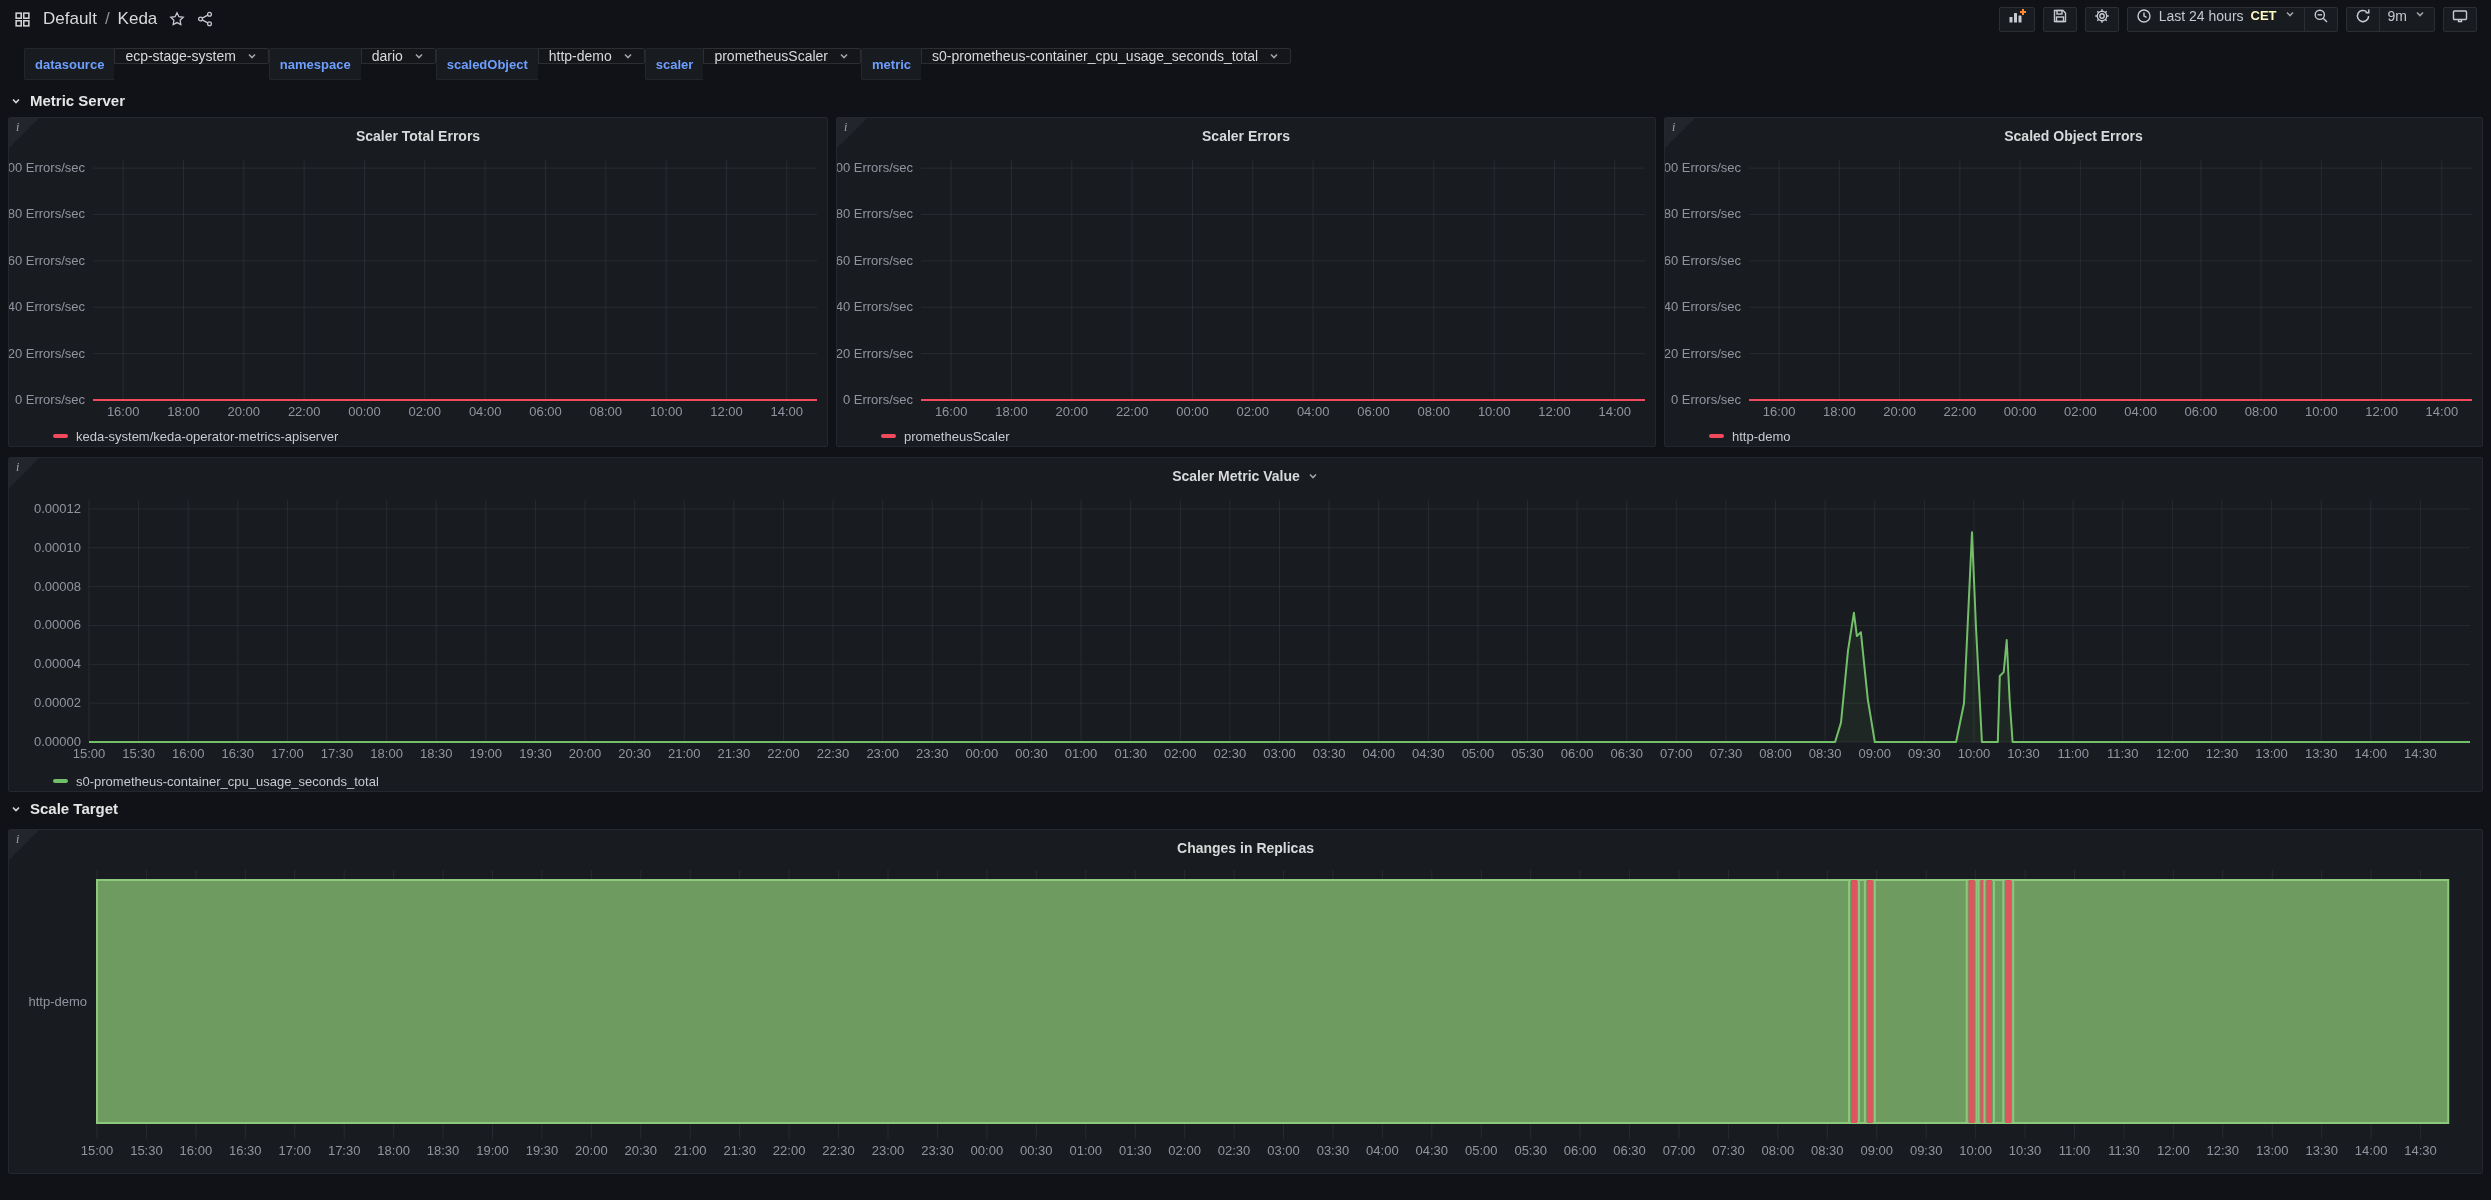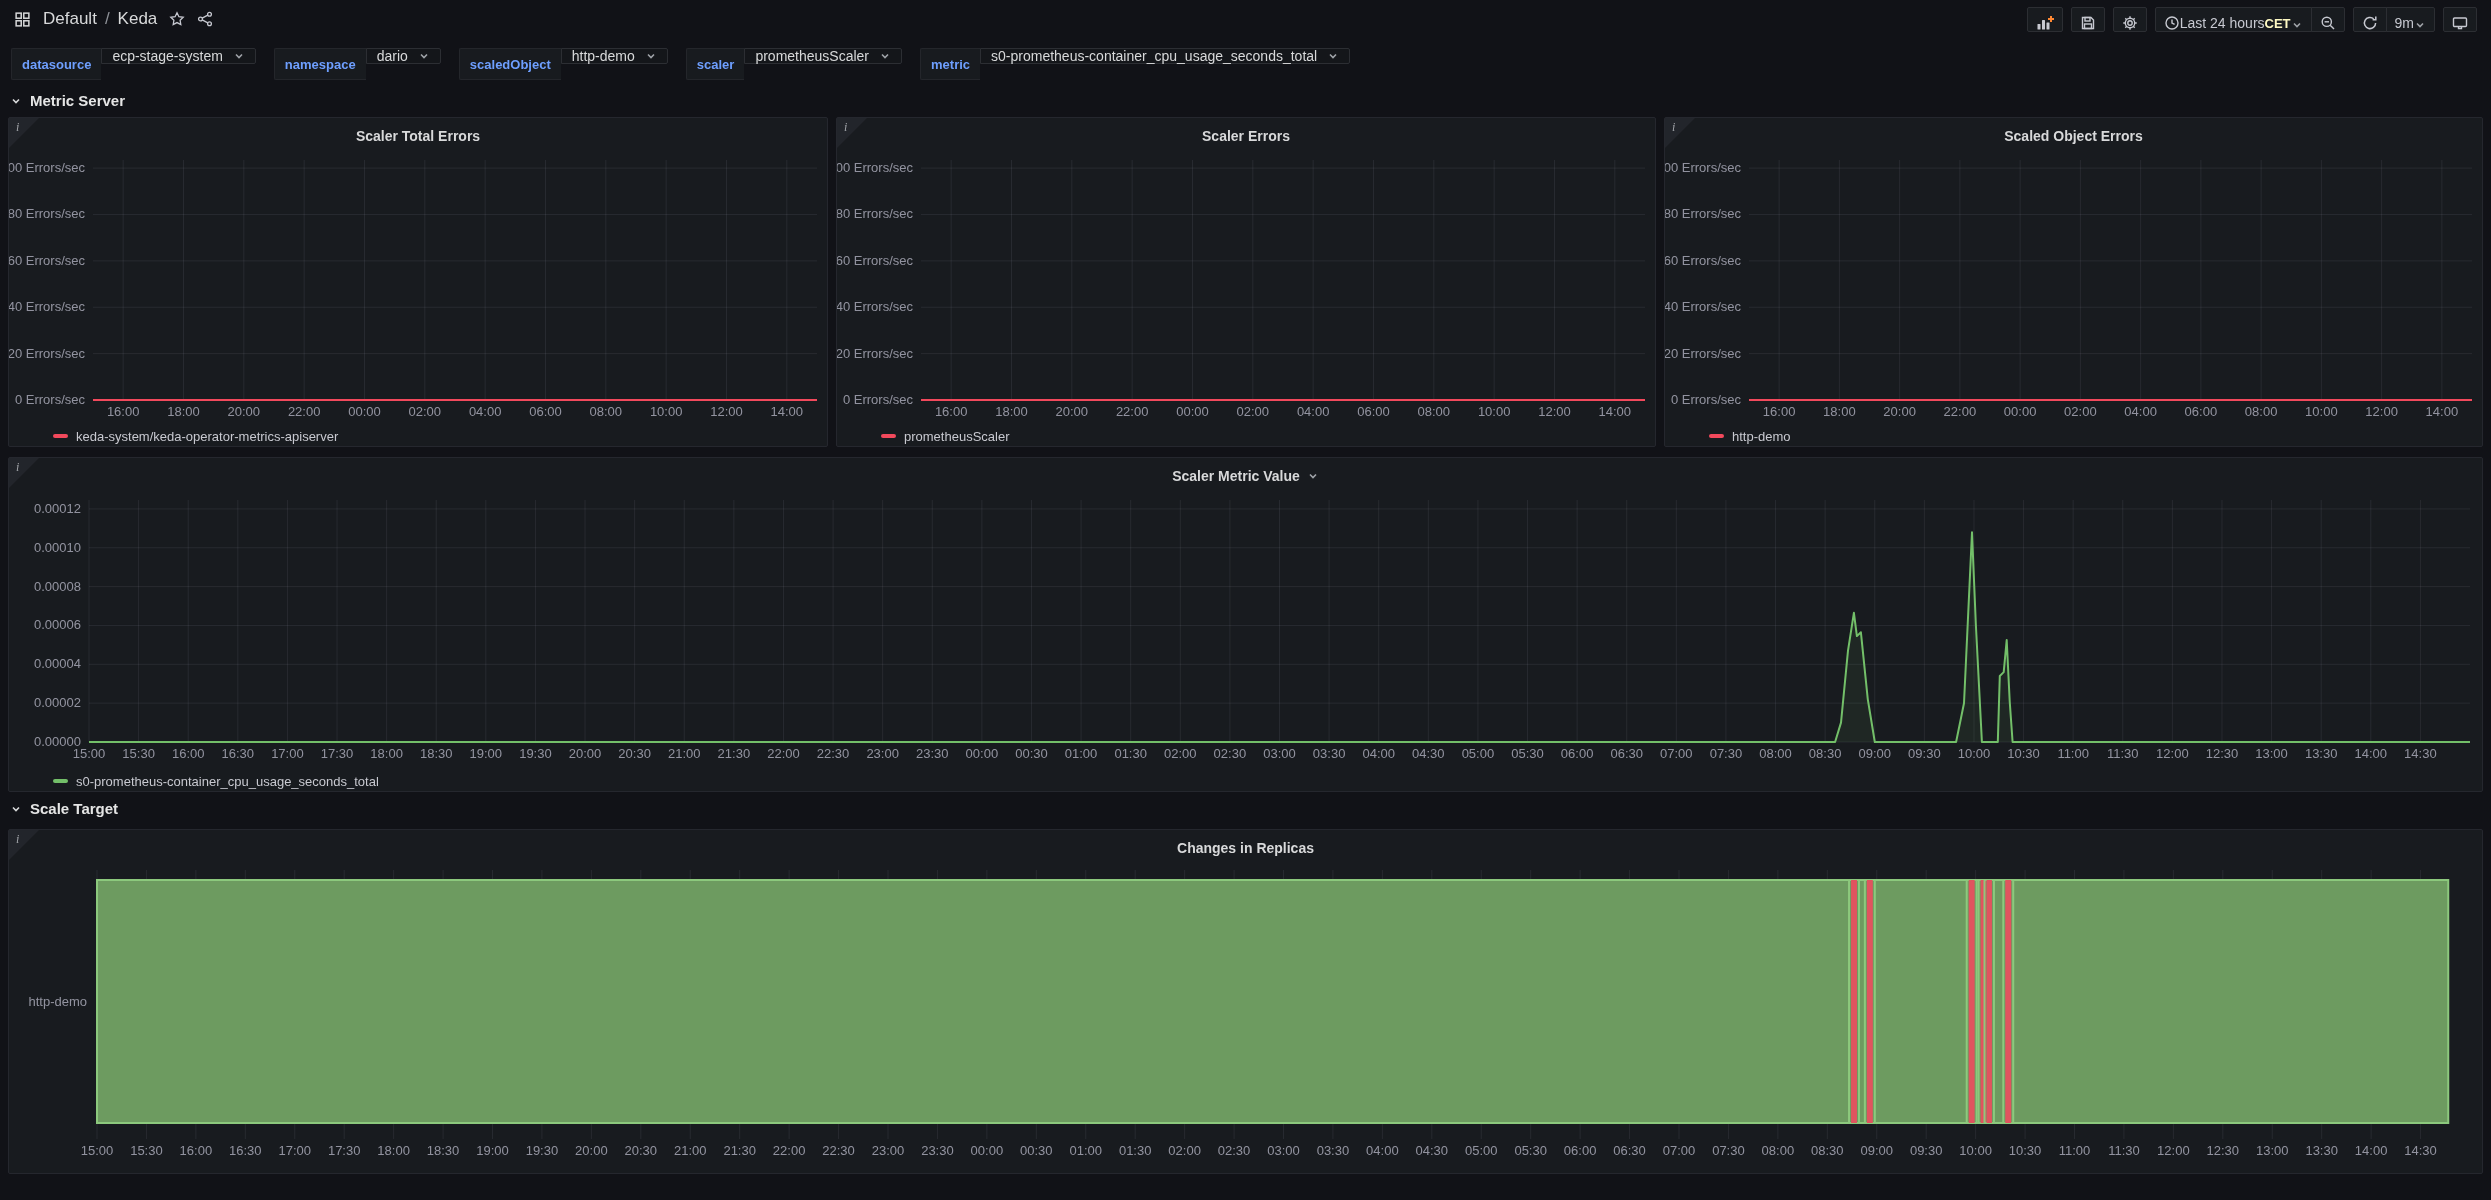--- a/index.html
+++ b/index.html
@@ -7,29 +7,29 @@
     font-family:"Liberation Sans", sans-serif; color:#d8d9da; }
 
   
   .nav { height:38px; display:flex; align-items:center; justify-content:space-between; padding:0 14px; background:#111217; }
   .nav-left { display:flex; align-items:center; gap:12px; }
   .crumb { display:flex; gap:8px; font-size:17px; font-weight:500; color:#d8d9da; }
   .crumb .sep { color:#8e9197; }
   .icon-btn { display:flex; align-items:center; justify-content:center; cursor:pointer; }
   .nav-right { display:flex; align-items:center; gap:8px; }
   .tgroup { display:flex; }
-  .tbtn { height:25px; min-width:34px; display:flex; align-items:flex-end; justify-content:center; 
+  .tbtn { height:25px; min-width:34px; display:flex; align-items:flex-start; justify-content:center; gap:7px;
           background:#181b1f; border:1px solid #2c2e33; border-radius:2px; padding:0 8px;
           color:#c7c9d1; font-size:14px; font-weight:500; cursor:pointer; }
   .tgroup .tbtn + .tbtn { margin-left:-1px; border-radius:0 2px 2px 0; }
   .tgroup .tbtn:first-child { border-radius:2px 0 0 2px; }
   .tz { color:#fef9c3; font-size:13px; font-weight:600; }
 
   
-  .vars { display:flex; gap:18px; padding:10px 11px 4px; align-items:center; }
+  .vars { display:flex; padding:10px 24px 4px; align-items:center; }
   .var { display:flex; }
   .var-label { height:32px; display:flex; align-items:center; padding:0 10px; background:#181b1f;
                border:1px solid #24262b; border-right:none; color:#6e9fff; font-size:13px; font-weight:600;
                border-radius:2px 0 0 2px; }
   .var-value { height:16px; display:flex; align-items:center; gap:10px; padding:0 10px; background:#14161a;
                border:1px solid #2c2e33; color:#d8d9da; font-size:14px; border-radius:0 2px 2px 0; cursor:pointer; }
 
   
   .section { display:flex; align-items:center; gap:8px; padding:8px 10px 2px; font-size:15px; font-weight:700; color:#e5e5e5; cursor:pointer; }
 

